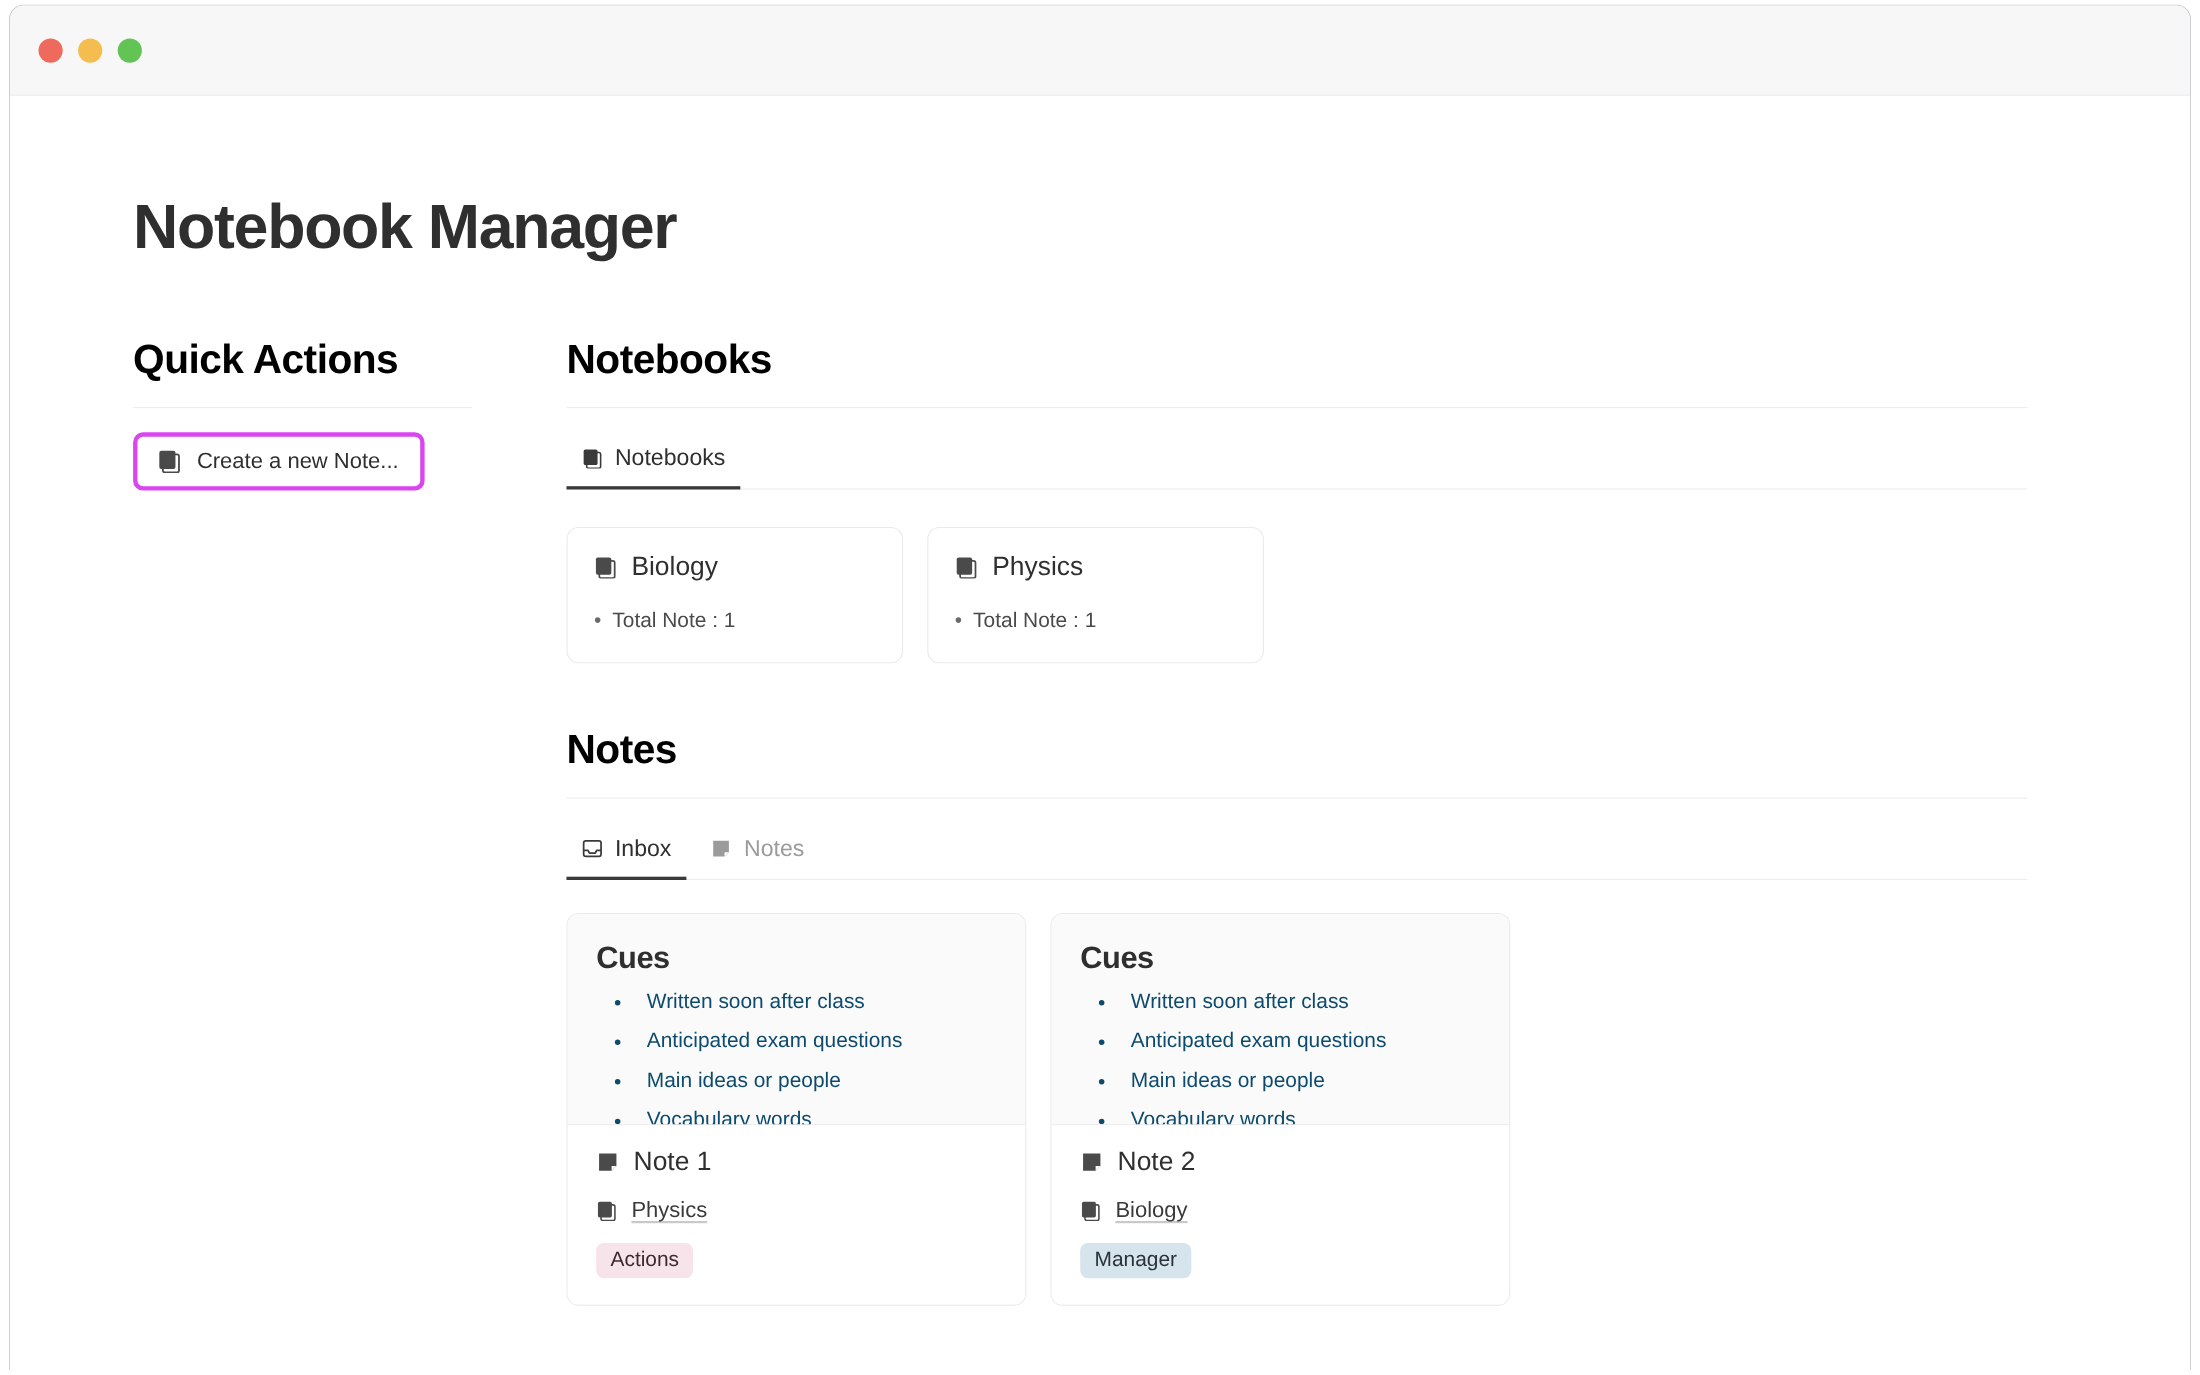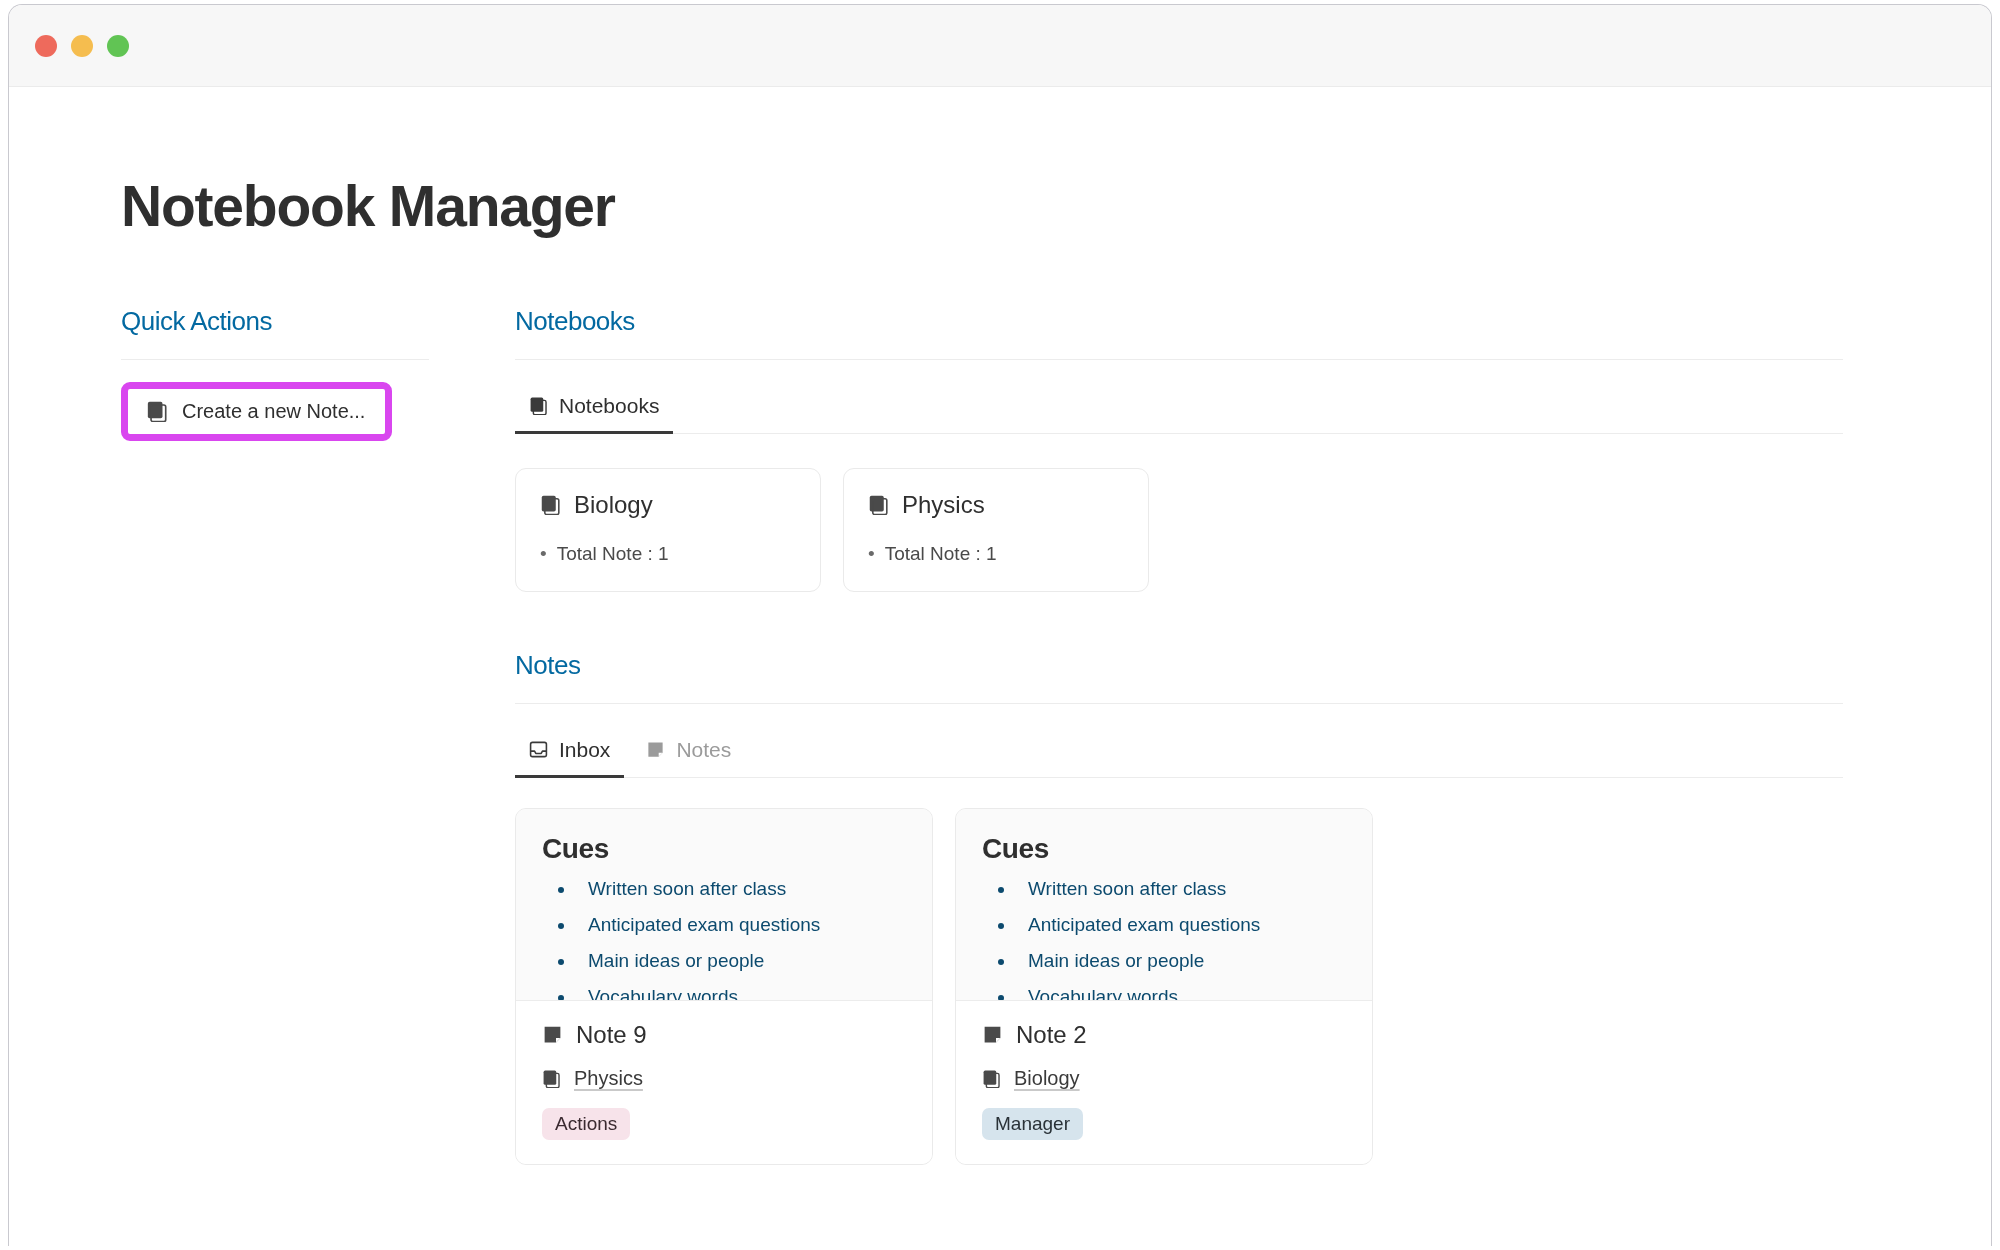--- a/index.html
+++ b/index.html
@@ -60,42 +60,42 @@
     display: flex;
     padding-left: 112px;
     padding-top: 68px;
     gap: 0;
   }
 
   
   .col-left { width: 308px; flex: none; }
 
   .section-head {
-    font-size: 26px;
-    font-weight: 400;
-    color: #0369a1;
+    font-size: 37px;
+    font-weight: 700;
+    color: #000000;
     letter-spacing: -0.5px;
   }
   .section-rule {
     border-bottom: 1px solid #ececec;
     margin-top: 22px;
   }
 
   .action-list {
     margin-top: 22px;
     display: flex;
     flex-direction: column;
     align-items: flex-start;
     gap: 12px;
   }
   .action-btn {
     display: inline-flex;
     align-items: center;
     gap: 14px;
-    border: 7px solid #d946ef;
+    border: 4px solid #d946ef;
     border-radius: 9px;
     background: #ffffff;
     padding: 11px 20px 11px 18px;
     font-size: 20px;
     color: #2f2f2f;
     cursor: pointer;
     white-space: nowrap;
   }
 
   
@@ -339,21 +339,21 @@
                 </ul>
               </div>
               <div class="note-footer">
                 <div class="note-name">
                   <span class="icon">
                     <svg width="21" height="21" viewBox="0 0 24 24">
                       <path d="M3 3h18v13l-5 5H3z" fill="#4a4a4a"></path>
                       <path d="M21 16h-5v5z" fill="#ffffff"></path>
                     </svg>
                   </span>
-                  <span>Note 9</span>
+                  <span>Note 1</span>
                 </div>
                 <div class="note-book">
                   <span class="icon">
                     <svg width="19" height="19" viewBox="0 0 24 24">
                       <rect x="2" y="2" width="16" height="18" rx="2" fill="#4a4a4a"></rect>
                       <rect x="5.5" y="5.5" width="16" height="18" rx="2" fill="none" stroke="#4a4a4a" stroke-width="1.8"></rect>
                     </svg>
                   </span>
                   <span class="lbl">Physics</span>
                 </div>

